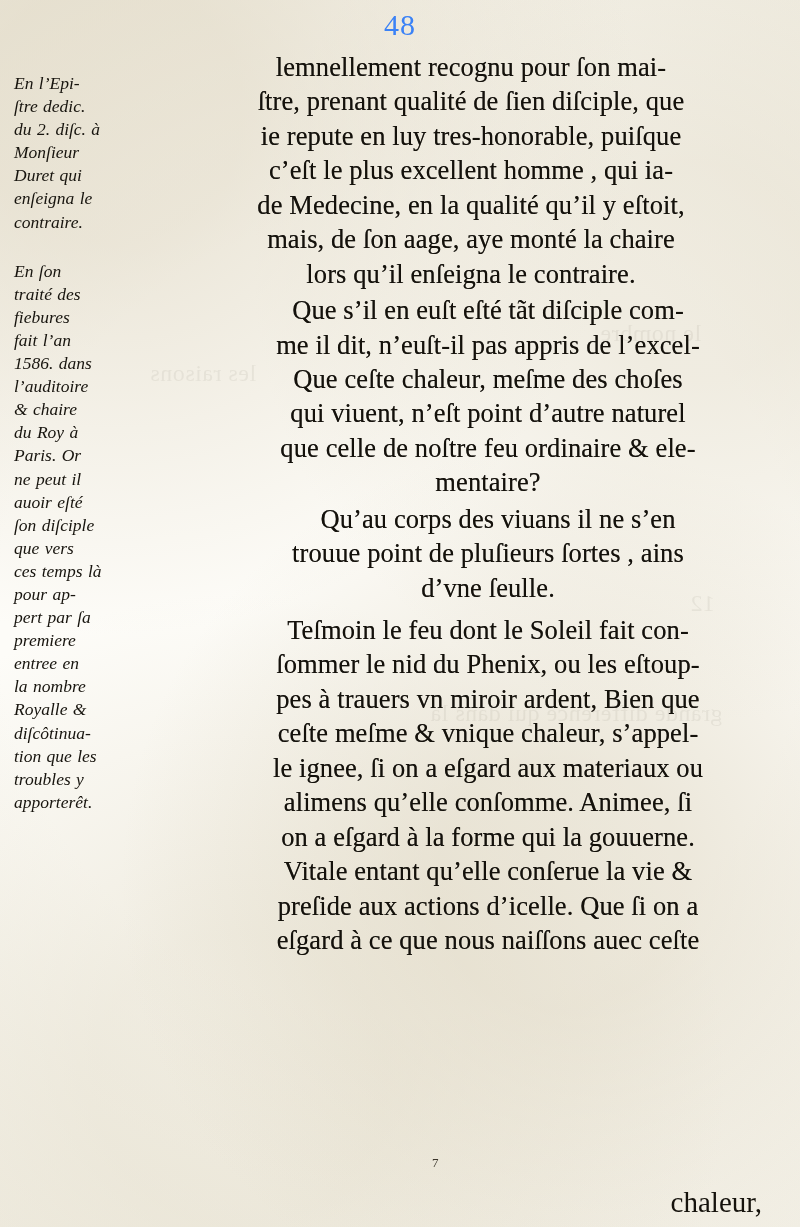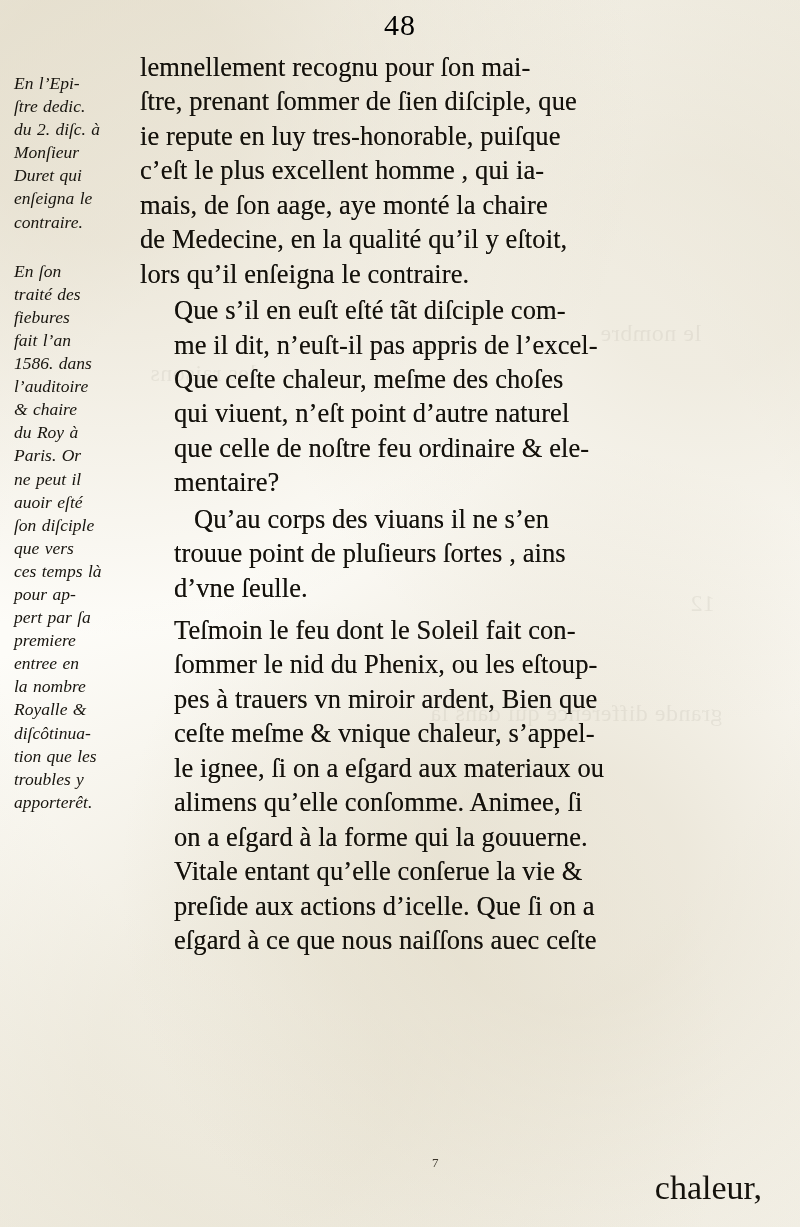--- a/index.html
+++ b/index.html
@@ -33,21 +33,21 @@
     letter-spacing:0.5px;
   }
   .showthrough div{position:absolute;white-space:nowrap;transform:scaleX(-1);}
 
   .page-number{
     position:absolute;
     top:8px;left:0;right:0;
     text-align:center;
     font-size:30px;
     letter-spacing:1px;
-    color:#000000;
+    color:#3b82f6;
     font-family:"Liberation Serif", serif;
   }
 
   
   .margin-notes{
     position:absolute;
     left:14px;top:72px;
     width:120px;
   }
   .note{
@@ -57,36 +57,37 @@
     color:#17140e;
     margin-bottom:26px;
     word-spacing:1px;
     font-family:Liberation Serif, serif;
   }
   .note .ln{display:block;white-space:nowrap;}
 
   
   .body-text{
     position:absolute;
-    left:140px;top:50px;
+    left:156px;top:50px;
     width:630px;
+    text-align:center;
   }
   .para{
     font-size:26.5px;
     line-height:1.30;
     margin:0 0 2px 0;
     color:#14110b;
     letter-spacing:0.1px;
   }
   .para .ln{display:block;white-space:nowrap;}
   .indent{padding-left:34px;}
   .catch{
     position:absolute;
-    right:38px;bottom:20px;
-    font-size:34px;
+    right:38px;bottom:8px;
+    font-size:29px;
   }
   .tiny-mark{
     position:absolute;
     left:432px;bottom:56px;
     font-size:13px;color:#3a352a;
   }
   
   .heavy{ text-shadow:0 0 0.6px rgba(0,0,0,0.55); }
 </style>
 </head>
@@ -137,25 +138,25 @@
       <span class="ln">diſcôtinua-</span>
       <span class="ln">tion que les</span>
       <span class="ln">troubles y</span>
       <span class="ln">apporterêt.</span>
     </div>
   </div>
 
 <div class="body-text" id="body-text">
     <div class="para heavy">
       <span class="ln">lemnellement recognu  pour ſon mai-</span>
-      <span class="ln">ſtre, prenant ſommer de ſien diſciple, que</span>
+      <span class="ln">ſtre, prenant qualité de ſien diſciple, que</span>
       <span class="ln">ie repute en luy tres-honorable, puiſque</span>
       <span class="ln">c’eſt le plus excellent homme , qui ia-</span>
+      <span class="ln">de Medecine, en la qualité qu’il y eſtoit,</span>
       <span class="ln">mais, de ſon aage, aye monté la  chaire</span>
-      <span class="ln">de Medecine, en la qualité qu’il y eſtoit,</span>
       <span class="ln">lors qu’il enſeigna le contraire.</span>
     </div>
     <div class="para heavy indent">
       <span class="ln" style="text-indent: 0px;">Que s’il en euſt eſté tãt diſciple com-</span>
       <span class="ln">me il dit, n’euſt-il pas appris de l’excel-</span>
       <span class="ln">Que ceſte chaleur, meſme des choſes</span>
       <span class="ln">qui viuent, n’eſt point d’autre naturel</span>
       <span class="ln">que celle de noſtre feu ordinaire &amp; ele-</span>
       <span class="ln">mentaire?</span>
     </div>

